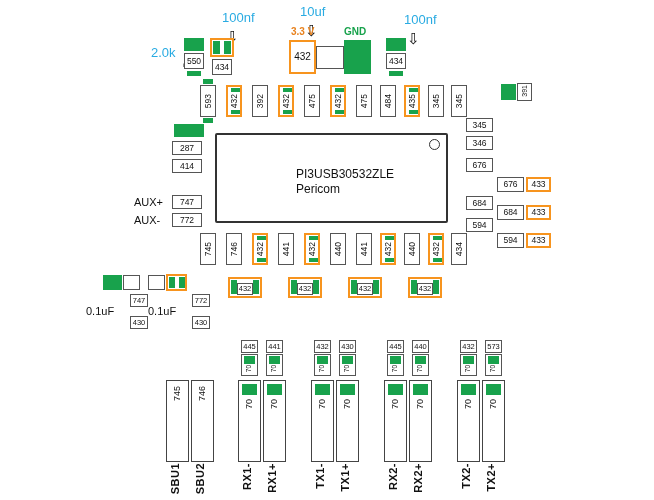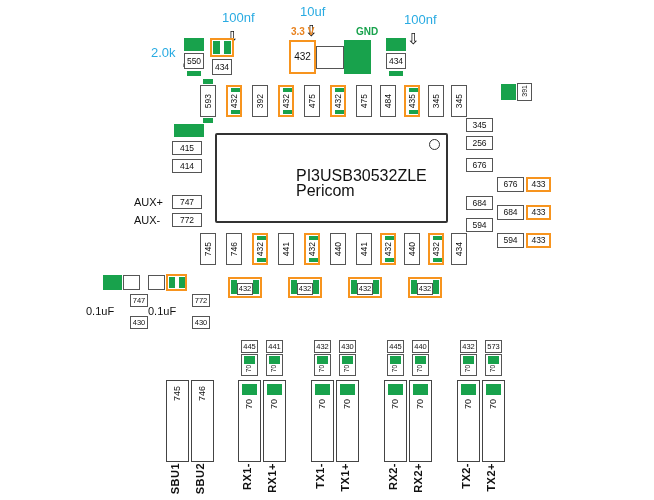--- a/index.html
+++ b/index.html
@@ -18,39 +18,39 @@
   .nbox.hl { border:2px solid var(--highlight-orange,#f7941e); }
   .obox { position:absolute; border:2px solid var(--highlight-orange,#f7941e); background:#fff; }
   .vcomp { position:absolute; width:16px; height:32px; border:1px solid #555; background:#fff; display:flex; align-items:center; justify-content:center; }
   .vcomp.hl { border:2px solid var(--highlight-orange,#f7941e); }
   .vcomp.hl::before, .vcomp.hl::after { content:""; position:absolute; left:3px; width:9px; height:4px; background:var(--pad-green,#18a24c); }
   .vcomp.hl::before { top:1px; } .vcomp.hl::after { bottom:1px; }
   .vtext { writing-mode:vertical-rl; transform:rotate(180deg); font-size:8.5px; color:#111; line-height:1; }
   .vnum { position:absolute; writing-mode:vertical-rl; transform:rotate(180deg); font-size:9px; color:#111; line-height:1; }
   .ic { position:absolute; border:2px solid #333; background:#fff; border-radius:2px; }
   .pin1 { position:absolute; width:11px; height:11px; border:1.5px solid #333; border-radius:50%; background:#fff; }
-  .ictext { position:absolute; font-size:16px; color:#111; line-height:1; }
+  .ictext { position:absolute; font-size:12px; color:#111; line-height:1; }
   .portlabel { position:absolute; writing-mode:vertical-rl; transform:rotate(180deg); font-size:11px; font-weight:600; color:#111; line-height:1; letter-spacing:.5px; }
   .tall { position:absolute; width:23px; height:82px; border:1px solid #444; background:#fff; }
 </style>
 </head>
 <body>
 
 <div class="stage">
 
   <span class="cyanlabel" style="left:151px;top:46px">2.0k</span>
   <span class="arrow" style="left:183px;top:57px">⇨</span>
   <span class="cyanlabel" style="left:222px;top:11px">100nf</span>
   <span class="arrow" style="left:226px;top:29px">⇩</span>
   <span class="cyanlabel" style="left:300px;top:5px">10uf</span>
   <span class="arrow" style="left:305px;top:23px">⇩</span>
   <span class="cyanlabel" style="left:404px;top:13px">100nf</span>
   <span class="arrow" style="left:407px;top:31px">⇩</span>
   <span class="rail rail33" style="left:291px;top:27px">3.3 V</span>
-  <span class="rail railgnd" style="left:356px;top:27px">GND</span>
+  <span class="rail railgnd" style="left:344px;top:27px">GND</span>
 
   <div class="pad" style="left:184px;top:38px;width:20px;height:13px"></div>
   <div class="nbox" style="left:184px;top:53px;width:20px;height:16px">550</div>
   <div class="pad" style="left:187px;top:71px;width:14px;height:5px"></div>
 
   <div class="obox" style="left:210px;top:38px;width:24px;height:19px"></div>
   <div class="pad" style="left:213px;top:41px;width:7px;height:13px"></div>
   <div class="pad" style="left:224px;top:41px;width:7px;height:13px"></div>
   <div class="nbox" style="left:212px;top:59px;width:20px;height:16px">434</div>
 
@@ -101,29 +101,29 @@
   <div class="vcomp" style="left:451px;top:85px">
       <span class="vtext">345</span>
     </div>
 
   <div class="ic" style="left:215px;top:133px;width:233px;height:90px"></div>
   <div class="pin1" style="left:429px;top:139px"></div>
   <span class="ictext" style="left:296px;top:168px">PI3USB30532ZLE</span>
   <span class="ictext" style="left:296px;top:183px">Pericom</span>
 
   <div class="pad" style="left:174px;top:124px;width:30px;height:13px"></div>
-  <div class="nbox" style="left:172px;top:141px;width:30px;height:14px">415</div>
+  <div class="nbox" style="left:172px;top:141px;width:30px;height:14px">287</div>
   <div class="nbox" style="left:172px;top:159px;width:30px;height:14px">414</div>
   <div class="nbox" style="left:172px;top:195px;width:30px;height:14px">747</div>
   <div class="nbox" style="left:172px;top:213px;width:30px;height:14px">772</div>
   <span class="blklabel" style="left:134px;top:197px">AUX+</span>
   <span class="blklabel" style="left:134px;top:215px">AUX-</span>
 
   <div class="nbox" style="left:466px;top:118px;width:27px;height:14px">345</div>
-  <div class="nbox" style="left:466px;top:136px;width:27px;height:14px">256</div>
+  <div class="nbox" style="left:466px;top:136px;width:27px;height:14px">346</div>
   <div class="nbox" style="left:466px;top:158px;width:27px;height:14px">676</div>
   <div class="nbox" style="left:466px;top:196px;width:27px;height:14px">684</div>
   <div class="nbox" style="left:466px;top:218px;width:27px;height:14px">594</div>
 
   <div class="nbox" style="left:497px;top:177px;width:27px;height:15px">676</div>
   <div class="nbox hl" style="left:526px;top:177px;width:25px;height:15px">433</div>
   <div class="nbox" style="left:497px;top:205px;width:27px;height:15px">684</div>
   <div class="nbox hl" style="left:526px;top:205px;width:25px;height:15px">433</div>
   <div class="nbox" style="left:497px;top:233px;width:27px;height:15px">594</div>
   <div class="nbox hl" style="left:526px;top:233px;width:25px;height:15px">433</div>

